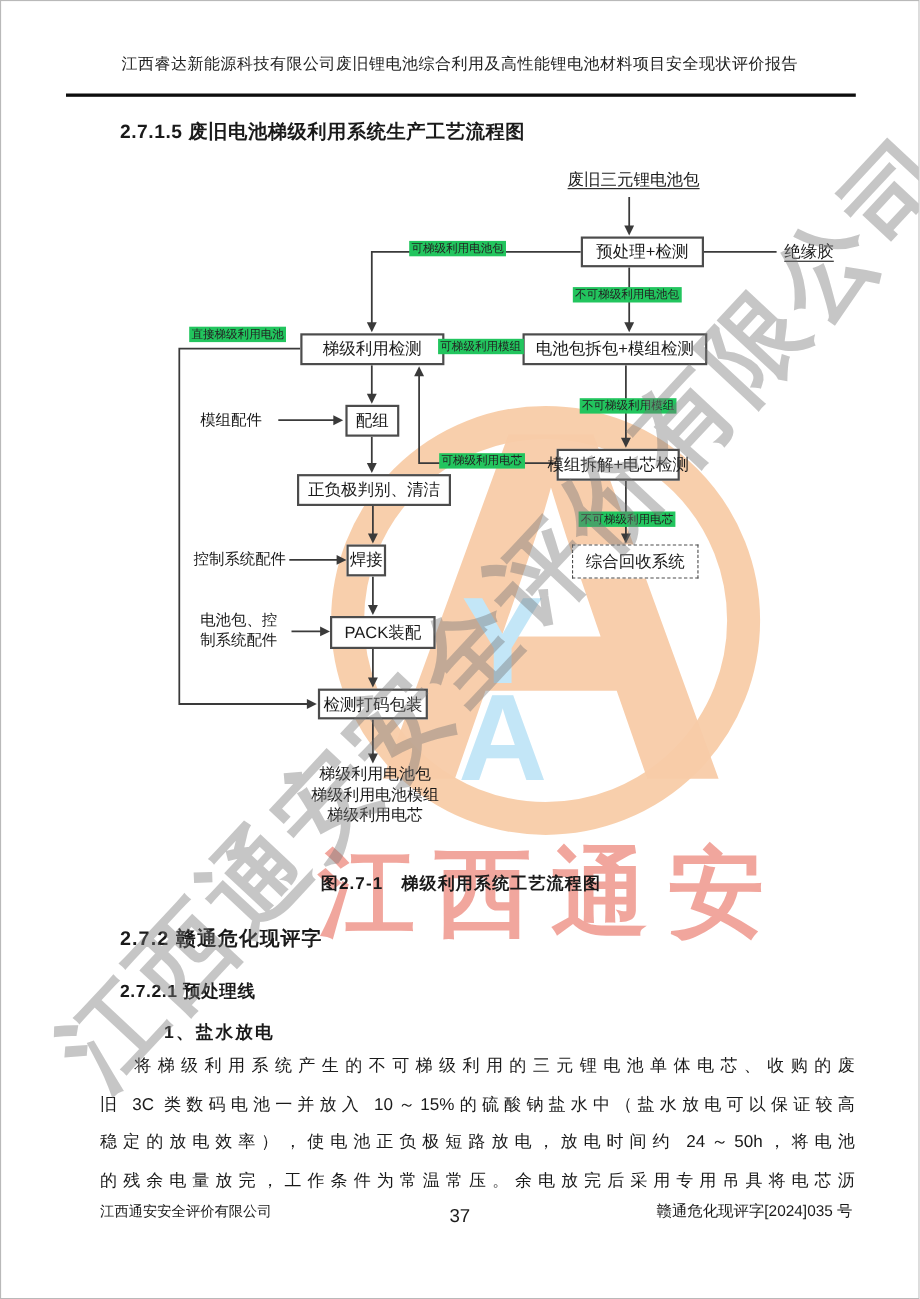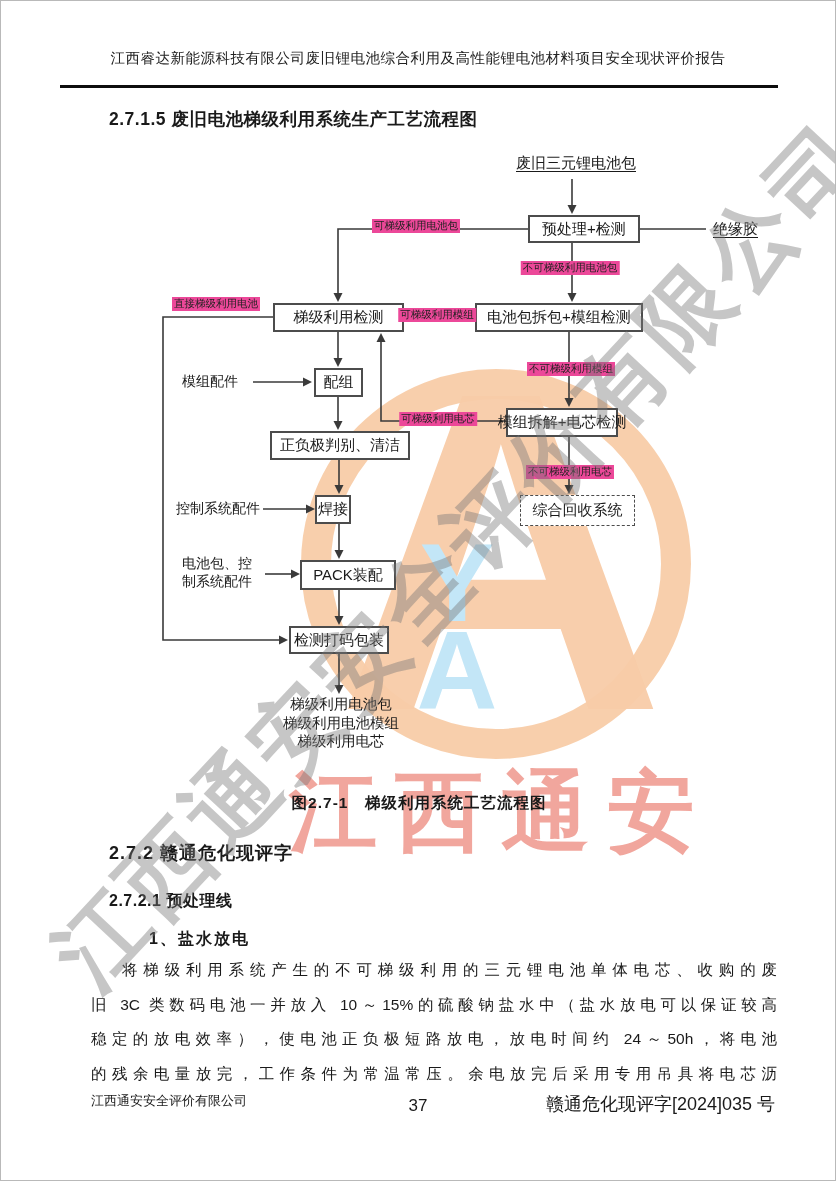--- a/index.html
+++ b/index.html
@@ -49,34 +49,34 @@
   .hdr-rule{ left:59px; top:84px; width:718px; height:3px; background:#0d0d0d; z-index:3;}
   .h2715{ left:108px; top:106px; font-size:17.5px; font-weight:bold; z-index:3; letter-spacing:.5px;}
   .h272 { left:108px; top:840px; font-size:18px;  font-weight:bold; z-index:3; letter-spacing:1px;}
   .h2721{ left:108px; top:890px; font-size:16px;  font-weight:bold; z-index:3; letter-spacing:.5px;}
   .hsub1{ left:148px; top:928px; font-size:16px;  font-weight:bold; z-index:3; letter-spacing:2px;text-align:center;}
   .para{ left:90px; top:952px; width:686px; z-index:3; font-size:15.5px; line-height:34.5px;}
   .para-line{ text-align:justify; text-align-last:justify; }
   .para-line.first{ text-indent:2em; }
   .footer-left { left:90px;  top:1091px; font-size:13px; z-index:3;}
   .footer-page { left:0; top:1095px; width:100%; text-align:center; font-size:17px; z-index:3;}
-  .footer-right{ right:60px; top:1091px; font-size:18px; z-index:3;}
+  .footer-right{ right:60px; top:1091px; font-size:14px; z-index:3;}
   .caption{ left:0; top:792px; width:836px; text-align:center; font-size:15.5px; font-weight:bold; z-index:3; letter-spacing:1px;}
   
   .fc-svg{ left:0; top:0; z-index:2; pointer-events:none;}
   .fbox{
     border:2px solid #4c4c4c; background:#fff; box-sizing:border-box;
     display:flex; align-items:center; justify-content:center;
     font-size:15px; z-index:3; white-space:nowrap;
   }
   .fbox.dashed{ border:1.5px dashed #4c4c4c; }
   .ftext{ z-index:3; font-size:15px; white-space:nowrap;}
   .ftext.u{ text-decoration:underline; text-underline-offset:3px;}
   .slabel{
-    z-index:4; font-size:10.5px; background:#ec4899; padding:0 2px;
+    z-index:4; font-size:10.5px; background:#22c55e; padding:0 2px;
     white-space:nowrap; transform:translate(-50%,-50%); color:#222;
   }
   .side-label{ z-index:3; font-size:14px; white-space:nowrap;}
   .outputs{ left:270px; top:694px; width:140px; text-align:center; font-size:14.5px; line-height:18.5px; z-index:3;}
 </style>
 </head>
 <body>
 
 <div class="page">
 

